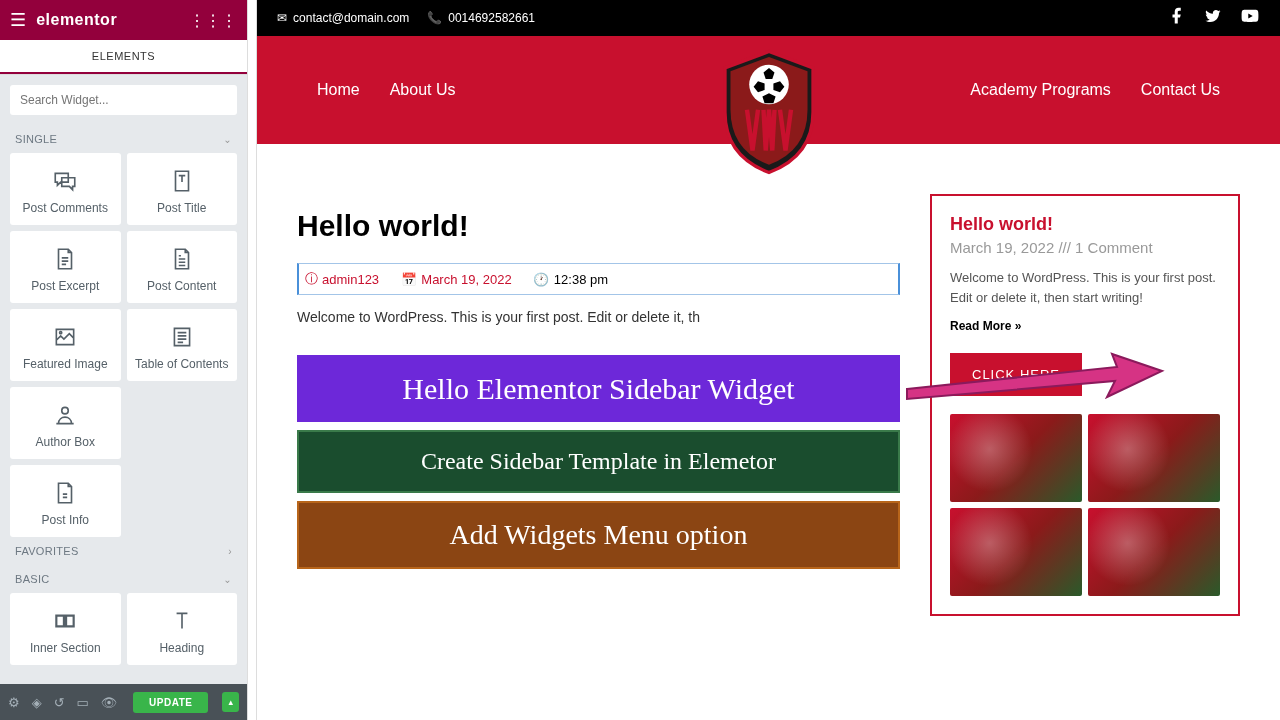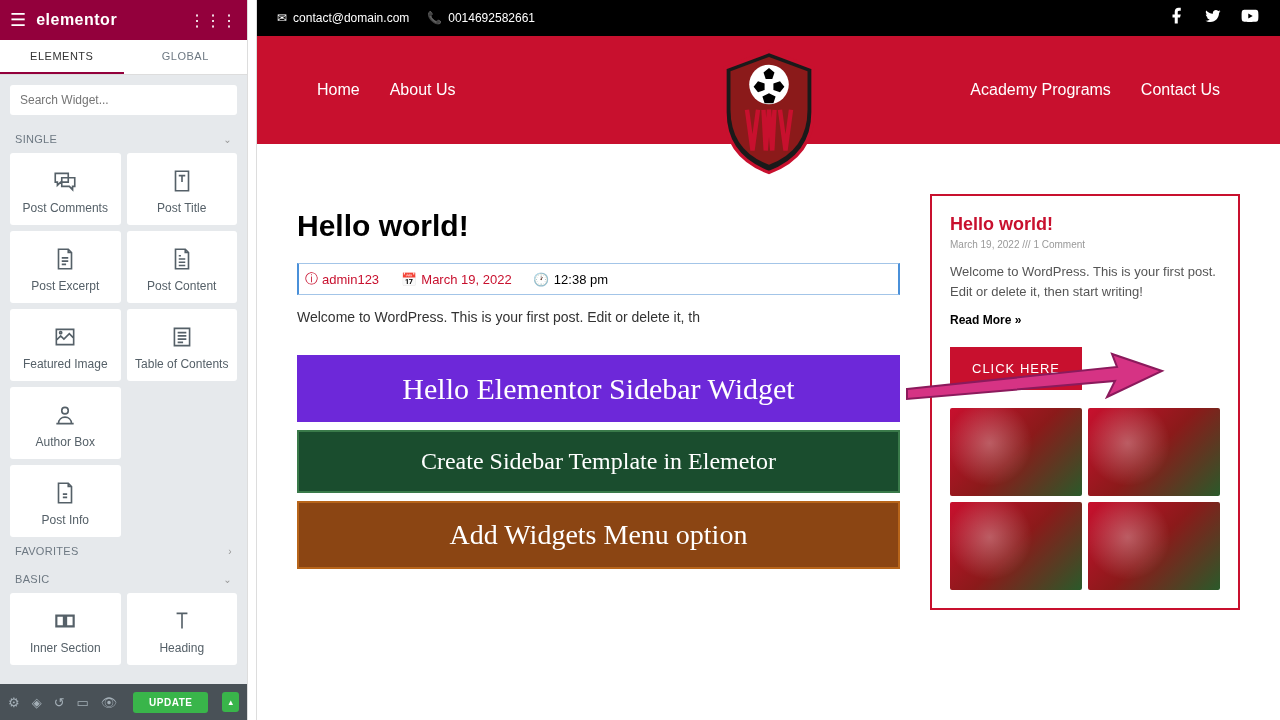--- a/index.html
+++ b/index.html
@@ -53,21 +53,21 @@
 .post-body { font-size: 14px; color: #333; margin-bottom: 30px; }
 
 .overlay-banners { margin-top: 10px; }
 .banner { padding: 14px 20px; margin-bottom: 8px; text-align: center; font-family: Georgia, serif; }
 .banner1 { background: #6d28d9; color: #fff; font-size: 30px; line-height: 1.3; }
 .banner2 { background: #1a4d2e; color: #fff; font-size: 24px; line-height: 1.3; border: 2px solid #3a7a4a; }
 .banner3 { background: #8b4513; color: #fff; font-size: 28px; padding: 16px 20px; border: 2px solid #b8651a; }
 
 .sidebar-col { width: 310px; border: 2px solid #c8102e; padding: 18px; margin-top: 20px; }
 .sb-title { color: #c8102e; font-size: 18px; font-weight: 700; margin-bottom: 4px; }
-.sb-meta { font-size: 10px; color: #999; margin-bottom: 12px; }
+.sb-meta { font-size: 15px; color: #999; margin-bottom: 12px; }
 .sb-text { font-size: 13px; color: #555; line-height: 1.5; margin-bottom: 12px; }
 .sb-readmore { color: #000000; font-size: 12px; font-weight: 600; display: block; margin-bottom: 20px; }
 .sb-btn { background: #c8102e; color: #fff; padding: 14px 22px; border: none; font-size: 13px; letter-spacing: 1px; font-weight: 500; margin-bottom: 18px; display: inline-block; }
 .sb-images { display: grid; grid-template-columns: 1fr 1fr; gap: 6px; }
 .sb-img { background: linear-gradient(135deg, #c8102e 0%, #8b1a1a 50%, #2a5a2a 100%); height: 88px; border-radius: 2px; position: relative; overflow: hidden; }
 .sb-img::after { content: ''; position: absolute; inset: 0; background: radial-gradient(circle at 30% 40%, rgba(255,255,255,0.3) 0%, transparent 40%); }
 
 .arrow { position: absolute; top: 205px; left: 640px; width: 270px; height: 60px; pointer-events: none; }
 
 svg.icon-svg { width: 26px; height: 26px; stroke: #556068; fill: none; stroke-width: 1.5; }
@@ -78,21 +78,20 @@
 <div class="panel">
   <div class="panel-header">
     <div class="panel-header-left">
       <span class="hamburger">☰</span>
       <span class="panel-logo">elementor</span>
     </div>
     <span class="grid-icon">⋮⋮⋮</span>
   </div>
   <div class="panel-tabs">
     <div class="panel-tab active">ELEMENTS</div>
-    <div class="panel-tab">GLOBAL</div>
   </div>
   <div class="search-wrap">
     <input class="search-input" placeholder="Search Widget..." style="">
   </div>
   <div class="section-header">
     <span>SINGLE</span>
     <span class="chevron">⌄</span>
   </div>
   <div class="widgets-grid">
     <div class="widget-item">

